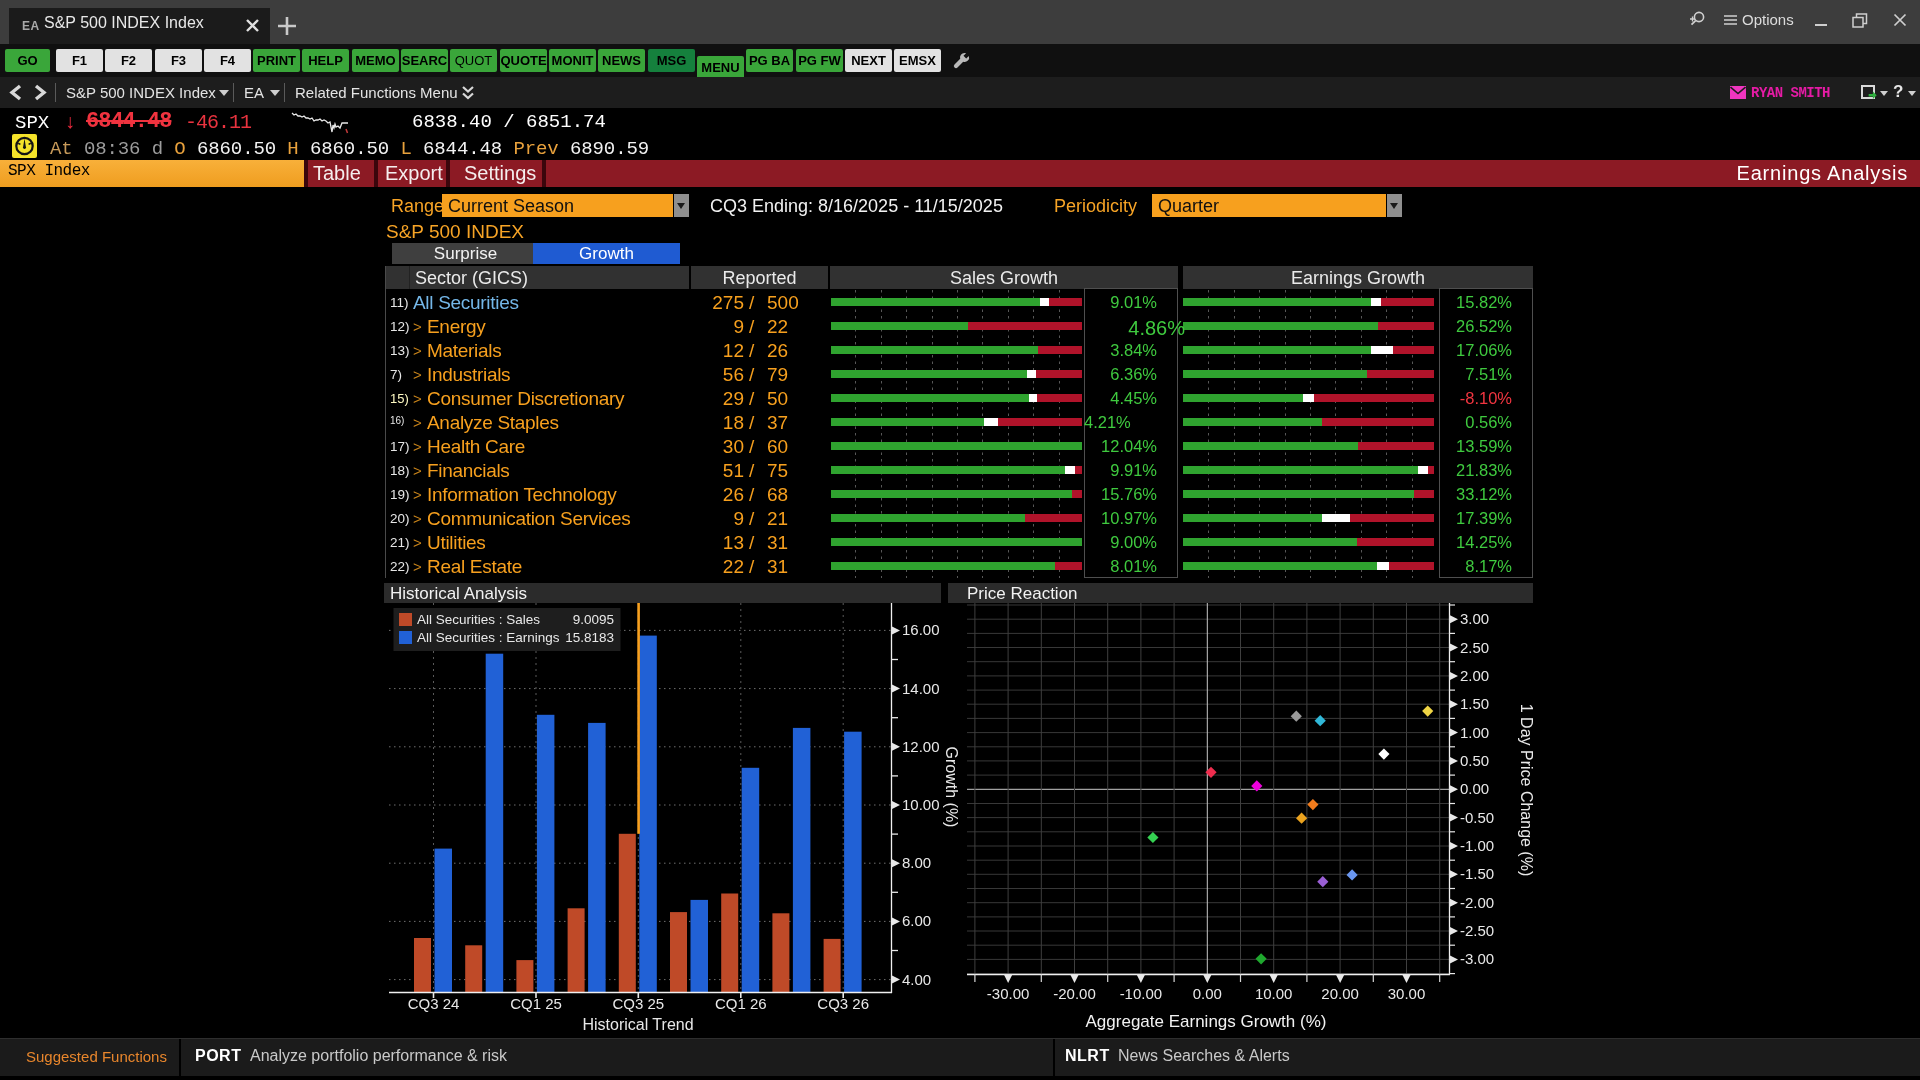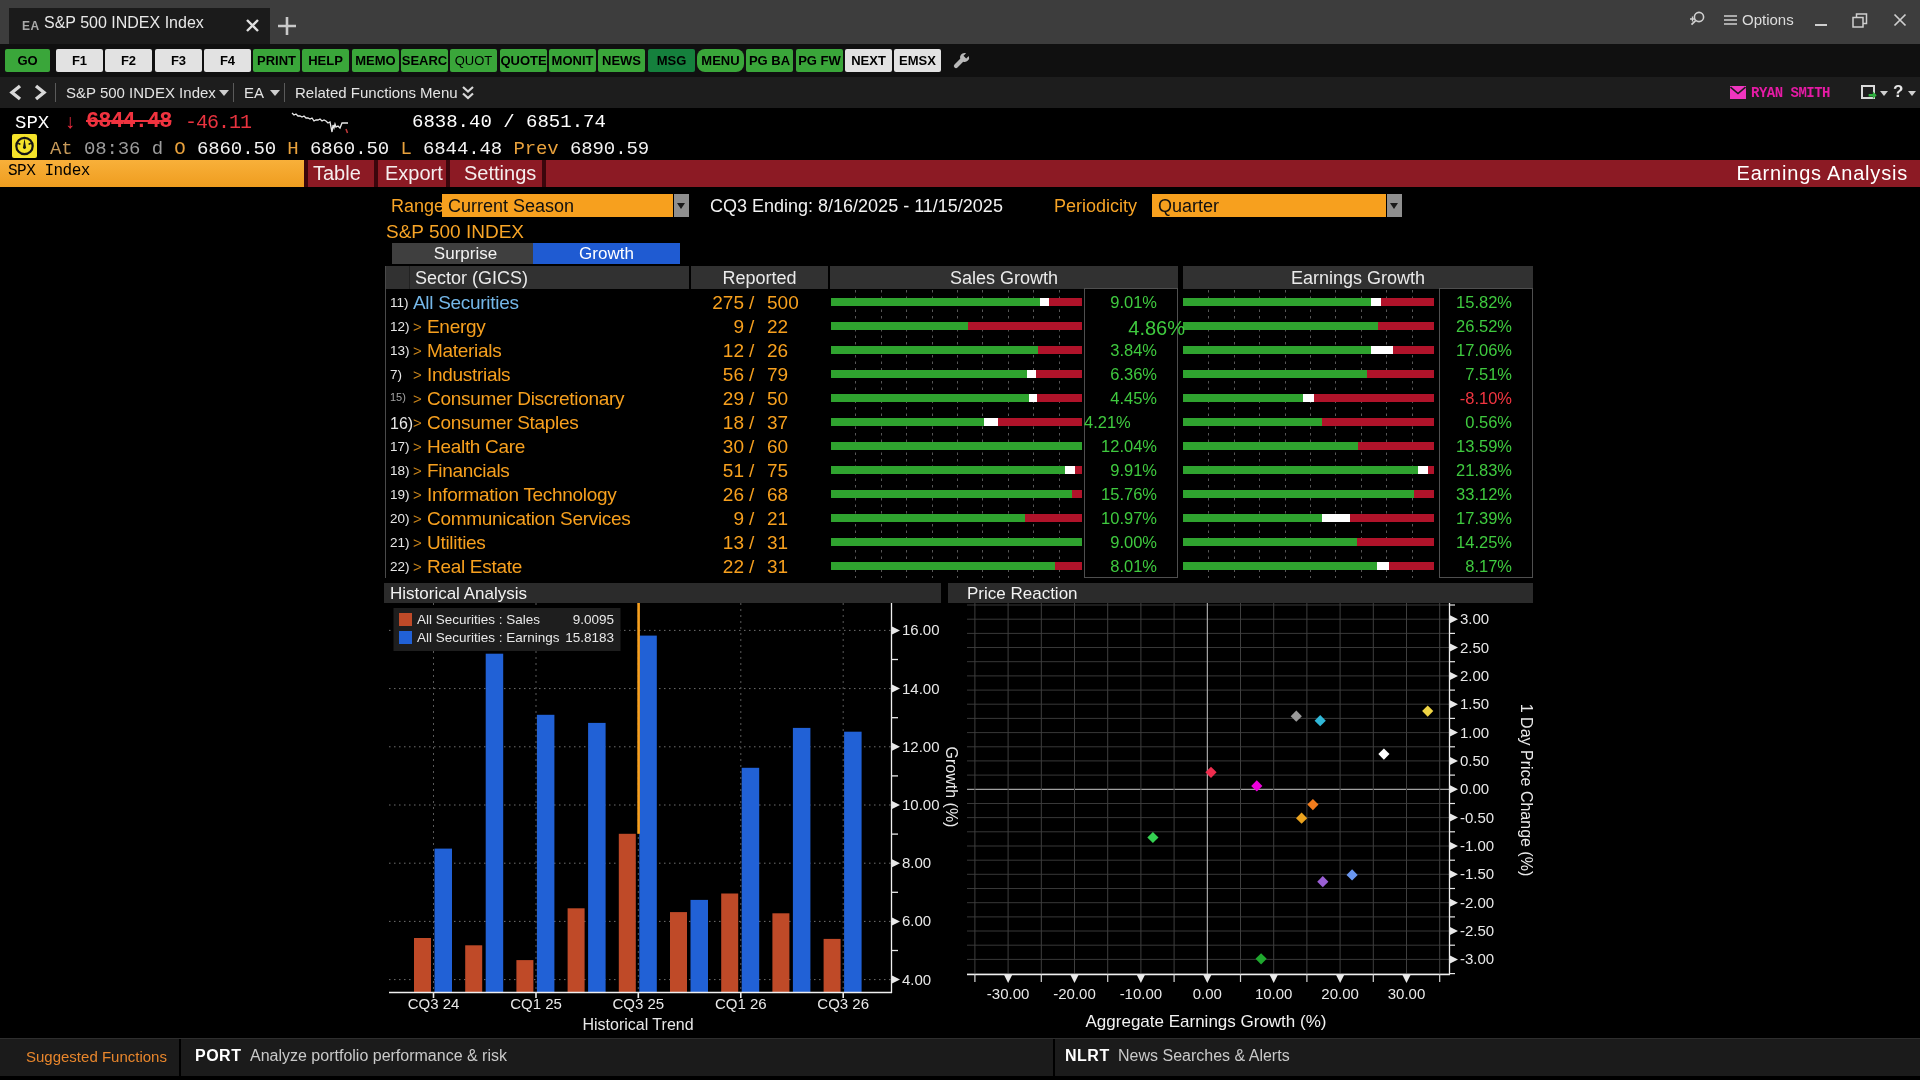--- a/index.html
+++ b/index.html
@@ -44,21 +44,21 @@
 <div class="a sans" style="left:204px;top:49px;width:47px;height:23px;background:#e2e2e2;color:#000;font-size:13px;font-weight:bold;text-align:center;line-height:23px;border-radius:2px;overflow:hidden;white-space:nowrap">F4</div>
 <div class="a sans" style="left:253px;top:49px;width:47px;height:23px;background:#3aa63a;color:#000;font-size:13px;font-weight:bold;text-align:center;line-height:23px;border-radius:2px;overflow:hidden;white-space:nowrap">PRINT</div>
 <div class="a sans" style="left:302px;top:49px;width:47px;height:23px;background:#3aa63a;color:#000;font-size:13px;font-weight:bold;text-align:center;line-height:23px;border-radius:2px;overflow:hidden;white-space:nowrap">HELP</div>
 <div class="a sans" style="left:352px;top:49px;width:47px;height:23px;background:#3aa63a;color:#000;font-size:13px;font-weight:bold;text-align:center;line-height:23px;border-radius:2px;overflow:hidden;white-space:nowrap">MEMO</div>
 <div class="a sans" style="left:401px;top:49px;width:47px;height:23px;background:#3aa63a;color:#000;font-size:13px;font-weight:bold;text-align:center;line-height:23px;border-radius:2px;overflow:hidden;white-space:nowrap">SEARC</div>
 <div class="a sans" style="left:450px;top:49px;width:47px;height:23px;background:#3aa63a;color:#000;font-size:13px;font-weight:normal;text-align:center;line-height:23px;border-radius:2px;overflow:hidden;white-space:nowrap">QUOT</div>
 <div class="a sans" style="left:500px;top:49px;width:47px;height:23px;background:#3aa63a;color:#000;font-size:13px;font-weight:bold;text-align:center;line-height:23px;border-radius:2px;overflow:hidden;white-space:nowrap">QUOTE</div>
 <div class="a sans" style="left:549px;top:49px;width:47px;height:23px;background:#3aa63a;color:#000;font-size:13px;font-weight:bold;text-align:center;line-height:23px;border-radius:2px;overflow:hidden;white-space:nowrap">MONIT</div>
 <div class="a sans" style="left:598px;top:49px;width:47px;height:23px;background:#3aa63a;color:#000;font-size:13px;font-weight:bold;text-align:center;line-height:23px;border-radius:2px;overflow:hidden;white-space:nowrap">NEWS</div>
 <div class="a sans" style="left:648px;top:49px;width:47px;height:23px;background:#15803d;color:#000;font-size:13px;font-weight:bold;text-align:center;line-height:23px;border-radius:2px;overflow:hidden;white-space:nowrap">MSG</div>
-<div class="a sans" style="left:697px;top:49px;width:47px;height:23px;background:#3aa63a;color:#000;font-size:13px;font-weight:bold;text-align:center;line-height:23px;border-radius:8px;overflow:hidden;white-space:nowrap">MENU</div>
+<div class="a sans" style="left:697px;top:56px;width:47px;height:23px;background:#3aa63a;color:#000;font-size:13px;font-weight:bold;text-align:center;line-height:23px;border-radius:2px;overflow:hidden;white-space:nowrap">MENU</div>
 <div class="a sans" style="left:746px;top:49px;width:47px;height:23px;background:#3aa63a;color:#000;font-size:13px;font-weight:bold;text-align:center;line-height:23px;border-radius:2px;overflow:hidden;white-space:nowrap">PG BA</div>
 <div class="a sans" style="left:796px;top:49px;width:47px;height:23px;background:#3aa63a;color:#000;font-size:13px;font-weight:bold;text-align:center;line-height:23px;border-radius:2px;overflow:hidden;white-space:nowrap">PG FW</div>
 <div class="a sans" style="left:845px;top:49px;width:47px;height:23px;background:#e2e2e2;color:#000;font-size:13px;font-weight:bold;text-align:center;line-height:23px;border-radius:2px;overflow:hidden;white-space:nowrap">NEXT</div>
 <div class="a sans" style="left:894px;top:49px;width:47px;height:23px;background:#e2e2e2;color:#000;font-size:13px;font-weight:bold;text-align:center;line-height:23px;border-radius:2px;overflow:hidden;white-space:nowrap">EMSX</div>
 <svg class="a" style="left:951px;top:51px" width="20" height="20" viewBox="0 0 20 20">
     <path d="M13.5 2 a4.5 4.5 0 0 0 -4.3 5.8 L3.5 13.5 a2.1 2.1 0 0 0 3 3 L12.2 10.8 a4.5 4.5 0 0 0 5.6 -5.9 l-2.6 2.6 -2.7 -2.7 2.6 -2.6 a4.5 4.5 0 0 0 -1.6 -0.2z" fill="#b9b9b9"></path>
   </svg>
 <div class="a" style="left:0;top:77px;width:1920px;height:31px;background:#1d1d1d"></div>
 <svg class="a" style="left:8px;top:84px" width="40" height="17">
     <path d="M12 2 L4 8.5 L12 15" stroke="#d8d8d8" stroke-width="3.4" fill="none"></path>
@@ -198,35 +198,35 @@
 <div class="a sans" style="left:413px;top:366px;font-size:15px;color:#c9841a">&gt;</div>
 <div class="a sans" style="left:427px;top:364px;font-size:19px;color:#f7a01e;letter-spacing:-0.3px">Industrials</div>
 <div class="a sans" style="left:650px;top:364px;width:94px;text-align:right;font-size:19px;color:#f7a01e">56</div>
 <div class="a sans" style="left:749px;top:364px;font-size:19px;color:#f7a01e">/</div>
 <div class="a sans" style="left:767px;top:364px;font-size:19px;color:#f7a01e">79</div>
 <div class="a" style="left:831px;top:370px;width:251px;height:8px;background:#b0132a"></div>
 <div class="a" style="left:831px;top:370px;width:196px;height:8px;background:#2fa32f"></div>
 <div class="a" style="left:1027px;top:370px;width:9px;height:8px;background:#fff"></div>
 <div class="a" style="left:1183px;top:370px;width:251px;height:8px;background:#b0132a"></div>
 <div class="a" style="left:1183px;top:370px;width:184px;height:8px;background:#2fa32f"></div>
-<div class="a sans" style="left:390px;top:391px;font-size:11px;color:#a3a3a3">15)</div>
+<div class="a sans" style="left:390px;top:391px;font-size:13px;color:#fef9c3">15)</div>
 <div class="a sans" style="left:413px;top:390px;font-size:15px;color:#c9841a">&gt;</div>
 <div class="a sans" style="left:427px;top:388px;font-size:19px;color:#f7a01e;letter-spacing:-0.3px">Consumer Discretionary</div>
 <div class="a sans" style="left:650px;top:388px;width:94px;text-align:right;font-size:19px;color:#f7a01e">29</div>
 <div class="a sans" style="left:749px;top:388px;font-size:19px;color:#f7a01e">/</div>
 <div class="a sans" style="left:767px;top:388px;font-size:19px;color:#f7a01e">50</div>
 <div class="a" style="left:831px;top:394px;width:251px;height:8px;background:#b0132a"></div>
 <div class="a" style="left:831px;top:394px;width:198px;height:8px;background:#2fa32f"></div>
 <div class="a" style="left:1029px;top:394px;width:8px;height:8px;background:#fff"></div>
 <div class="a" style="left:1183px;top:394px;width:251px;height:8px;background:#b0132a"></div>
 <div class="a" style="left:1183px;top:394px;width:120px;height:8px;background:#2fa32f"></div>
 <div class="a" style="left:1303px;top:394px;width:11px;height:8px;background:#fff"></div>
-<div class="a sans" style="left:390px;top:415px;font-size:16px;color:#e6e6e6">16)</div>
+<div class="a sans" style="left:390px;top:415px;font-size:10px;color:#e6e6e6">16)</div>
 <div class="a sans" style="left:413px;top:414px;font-size:15px;color:#c9841a">&gt;</div>
-<div class="a sans" style="left:427px;top:412px;font-size:19px;color:#f7a01e;letter-spacing:-0.3px">Consumer Staples</div>
+<div class="a sans" style="left:427px;top:412px;font-size:19px;color:#f7a01e;letter-spacing:-0.3px">Analyze Staples</div>
 <div class="a sans" style="left:650px;top:412px;width:94px;text-align:right;font-size:19px;color:#f7a01e">18</div>
 <div class="a sans" style="left:749px;top:412px;font-size:19px;color:#f7a01e">/</div>
 <div class="a sans" style="left:767px;top:412px;font-size:19px;color:#f7a01e">37</div>
 <div class="a" style="left:831px;top:418px;width:251px;height:8px;background:#b0132a"></div>
 <div class="a" style="left:831px;top:418px;width:153px;height:8px;background:#2fa32f"></div>
 <div class="a" style="left:984px;top:418px;width:14px;height:8px;background:#fff"></div>
 <div class="a" style="left:1183px;top:418px;width:251px;height:8px;background:#b0132a"></div>
 <div class="a" style="left:1183px;top:418px;width:139px;height:8px;background:#2fa32f"></div>
 <div class="a sans" style="left:390px;top:439px;font-size:13.5px;color:#e6e6e6">17)</div>
 <div class="a sans" style="left:413px;top:438px;font-size:15px;color:#c9841a">&gt;</div>

